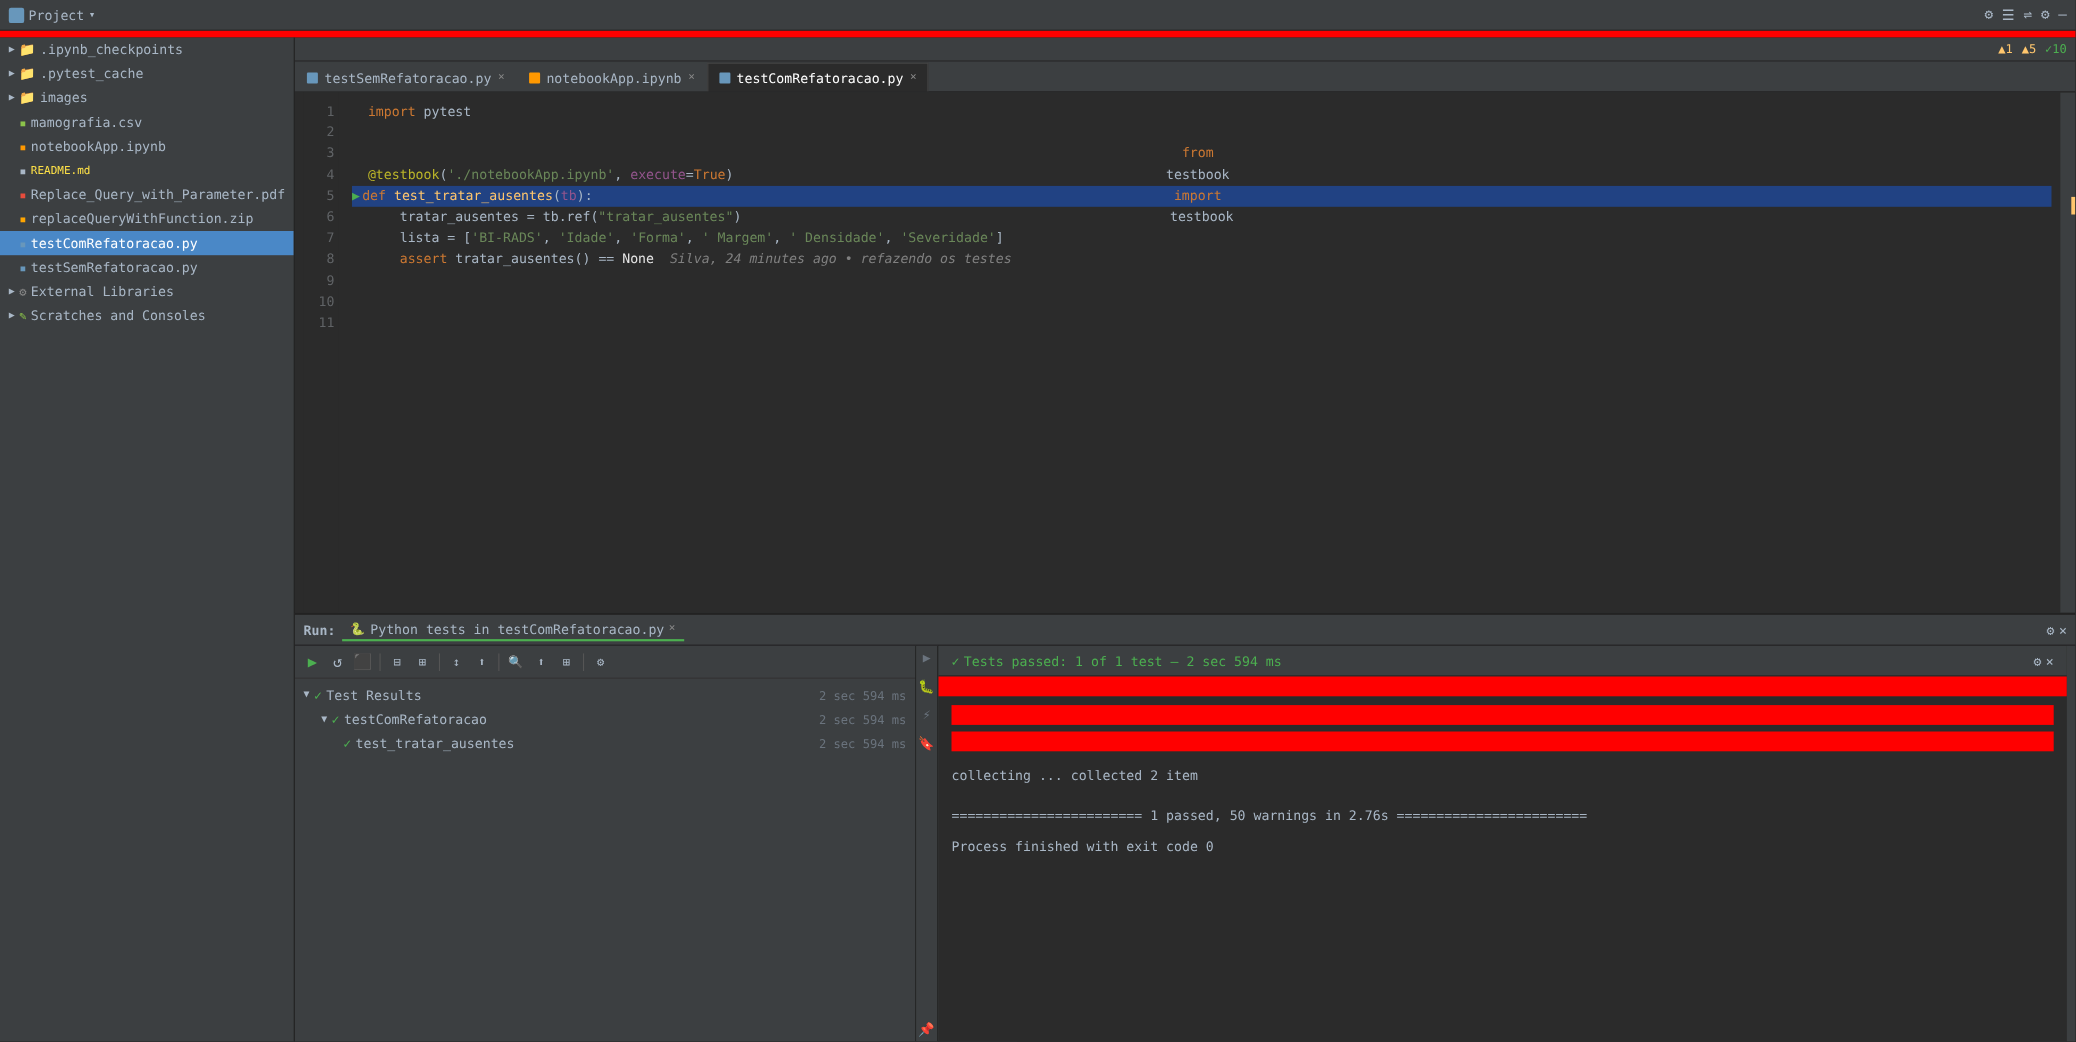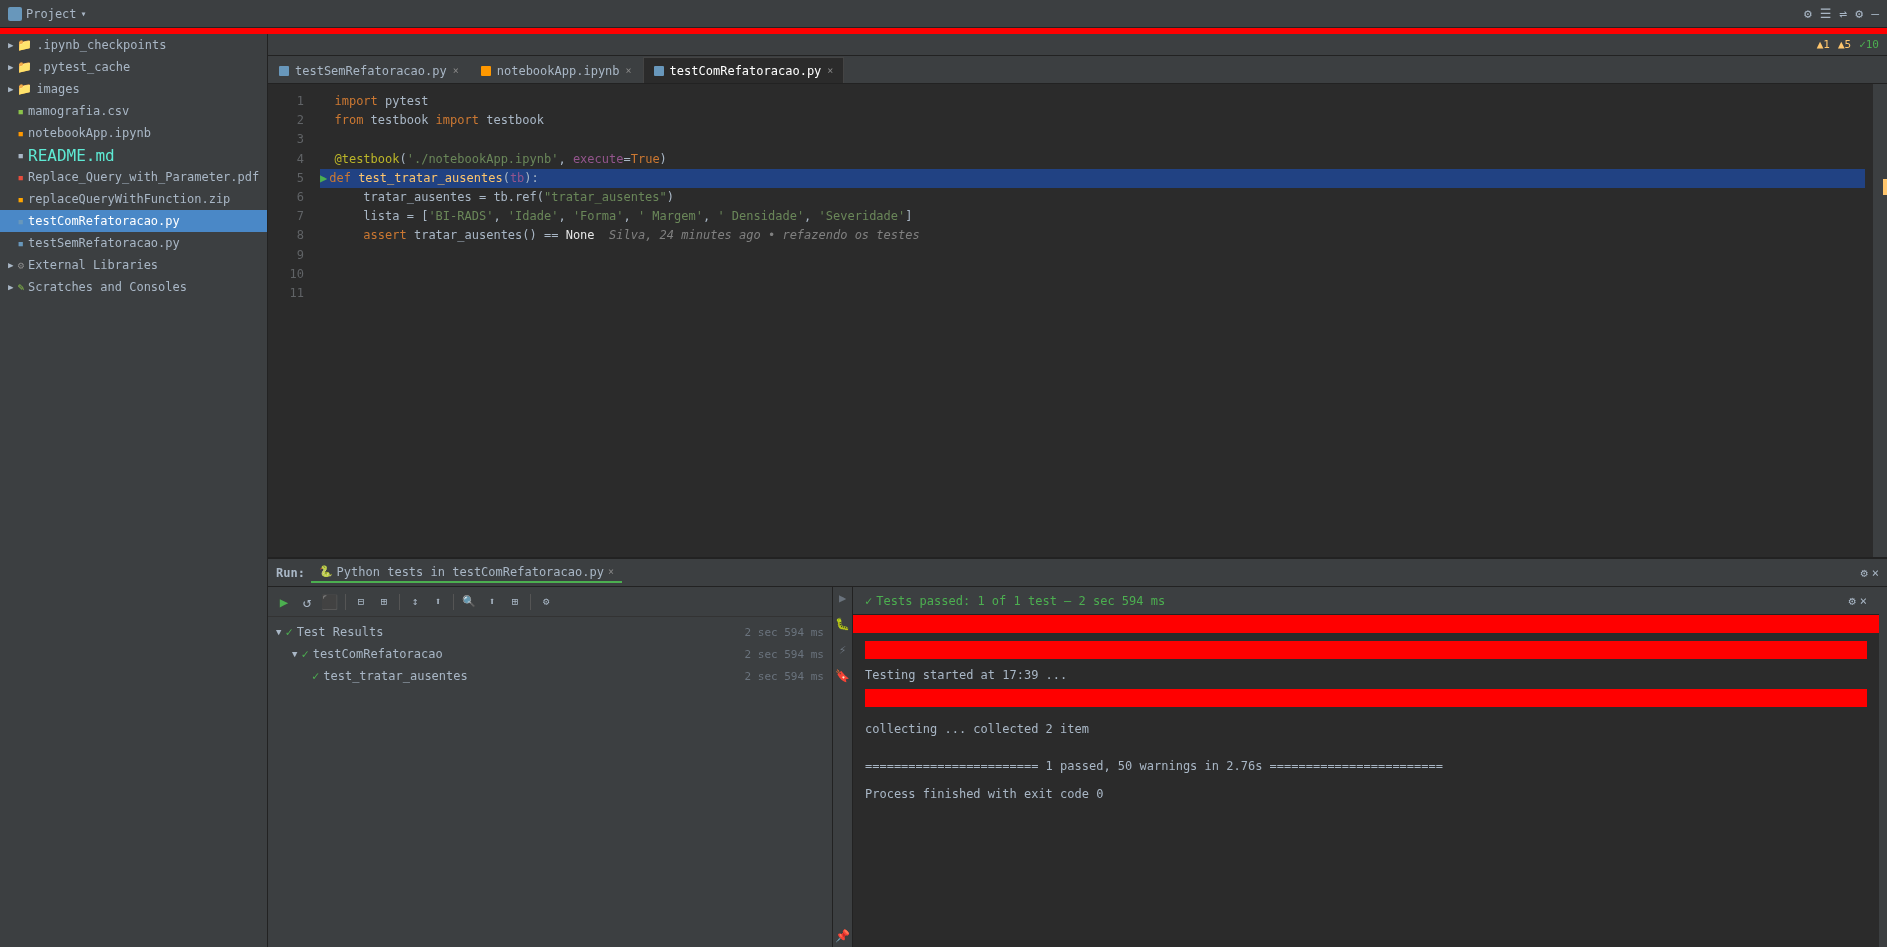--- a/index.html
+++ b/index.html
@@ -48,21 +48,21 @@
       <span style="font-size:12px;color:#a9b7c6;">mamografia.csv</span>
     </div>
     <div style="display:flex;align-items:center;padding:2px 8px;cursor:pointer;font-size:12px;gap:4px;height:22px;">
       <span style="font-size:9px;color:transparent;">▶</span>
       <span style="color:#ff9800;font-size:11px;">▪</span>
       <span style="font-size:12px;color:#a9b7c6;">notebookApp.ipynb</span>
     </div>
     <div style="display:flex;align-items:center;padding:2px 8px;cursor:pointer;font-size:12px;gap:4px;height:22px;">
       <span style="font-size:9px;color:transparent;">▶</span>
       <span style="color:#a9b7c6;font-size:11px;">▪</span>
-      <span style="font-size:16px;color:#5eead4;text-align:center;">README.md</span>
+      <span style="font-size:10px;color:#fde047;text-align:center;">README.md</span>
     </div>
     <div style="display:flex;align-items:center;padding:2px 8px;cursor:pointer;font-size:12px;gap:4px;height:22px;">
       <span style="font-size:9px;color:transparent;">▶</span>
       <span style="color:#e74c3c;font-size:11px;">▪</span>
       <span style="font-size:12px;color:#a9b7c6;">Replace_Query_with_Parameter.pdf</span>
     </div>
     <div style="display:flex;align-items:center;padding:2px 8px;cursor:pointer;font-size:12px;gap:4px;height:22px;">
       <span style="font-size:9px;color:transparent;">▶</span>
       <span style="color:#ffa500;font-size:11px;">▪</span>
       <span style="font-size:12px;color:#a9b7c6;">replaceQueryWithFunction.zip</span>
@@ -133,21 +133,21 @@
         <div>11</div>
       </div>
 
       <div style="flex:1;padding:8px 8px 8px 12px;font-size:12px;line-height:1.6;overflow:auto;font-family:Consolas,Monaco,monospace;">
 
         <div style="height:19.2px;white-space:pre;display:flex;align-items:center;">
           <span style="color:#6d6d6d;">  </span>
           <span style="color:#cc7832;">import </span><span style="color:#a9b7c6;">pytest</span>
         </div>
 
-        <div style="height:19.2px;white-space:pre;display:flex;align-items:center;">
+        <div style="height:19.2px;white-space:pre;display:flex;align-items:center;flex-direction:column;">
           <span style="color:#6d6d6d;">  </span>
           <span style="color:#cc7832;">from </span><span style="color:#a9b7c6;">testbook </span><span style="color:#cc7832;">import </span><span style="color:#a9b7c6;">testbook</span>
         </div>
 
         <div style="height:19.2px;"></div>
 
         <div style="height:19.2px;white-space:pre;display:flex;align-items:center;">
           <span style="color:#6d6d6d;">  </span>
           <span style="color:#bbb529;">@testbook</span><span style="color:#a9b7c6;">(</span><span style="color:#6a8759;">'./notebookApp.ipynb'</span><span style="color:#a9b7c6;">, </span><span style="color:#94558d;">execute</span><span style="color:#a9b7c6;">=</span><span style="color:#cc7832;">True</span><span style="color:#a9b7c6;">)</span>
         </div>
@@ -266,21 +266,20 @@
             <div style="margin-left:auto;display:flex;gap:4px;">
               <span style="color:#a9b7c6;cursor:pointer;">⚙</span>
               <span style="color:#a9b7c6;cursor:pointer;">×</span>
             </div>
           </div>
 
           <div style="height:18px;background:#ff0000;flex-shrink:0;"></div>
 
           <div style="flex:1;padding:8px 12px;overflow-y:auto;font-size:12px;line-height:1.7;color:#a9b7c6;font-family:Consolas,Monaco,monospace;">
             <div style="height:18px;background:#ff0000;margin-bottom:6px;"></div>
-            <div style="white-space:pre;">Testing started at 17:39 ...</div>
             <div style="height:18px;background:#ff0000;margin:4px 0;"></div>
             <div style="height:8px;"></div>
             <div style="white-space:pre;">collecting ... collected 2 item</div>
             <div style="height:8px;"></div>
             <div style="height:8px;"></div>
             <div style="white-space:pre;">======================== 1 passed, 50 warnings in 2.76s ========================</div>
             <div style="height:8px;"></div>
             <div style="white-space:pre;">Process finished with exit code 0</div>
           </div>
         </div>

